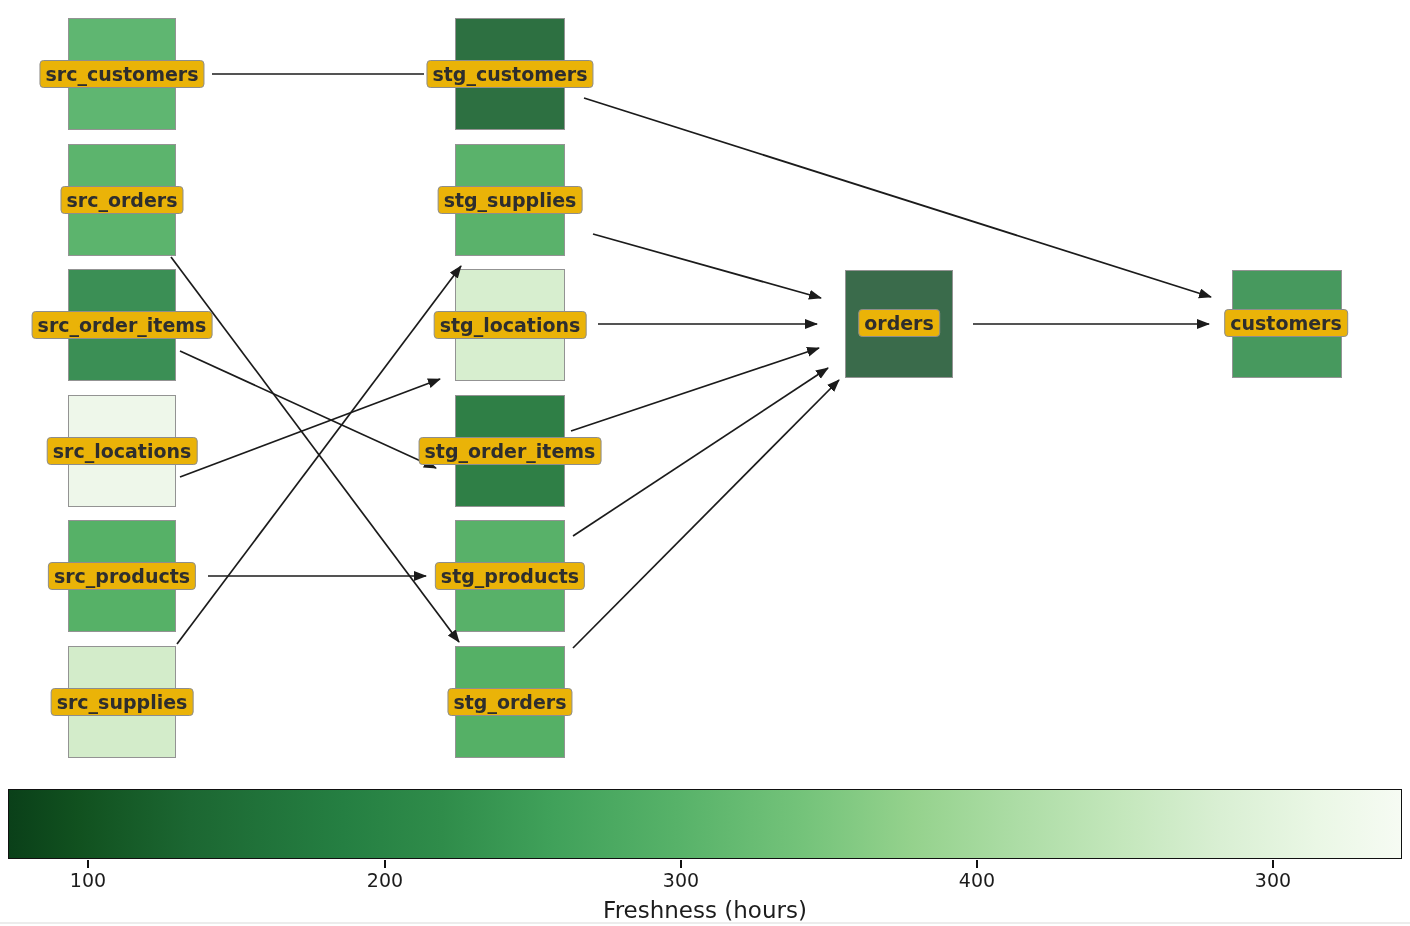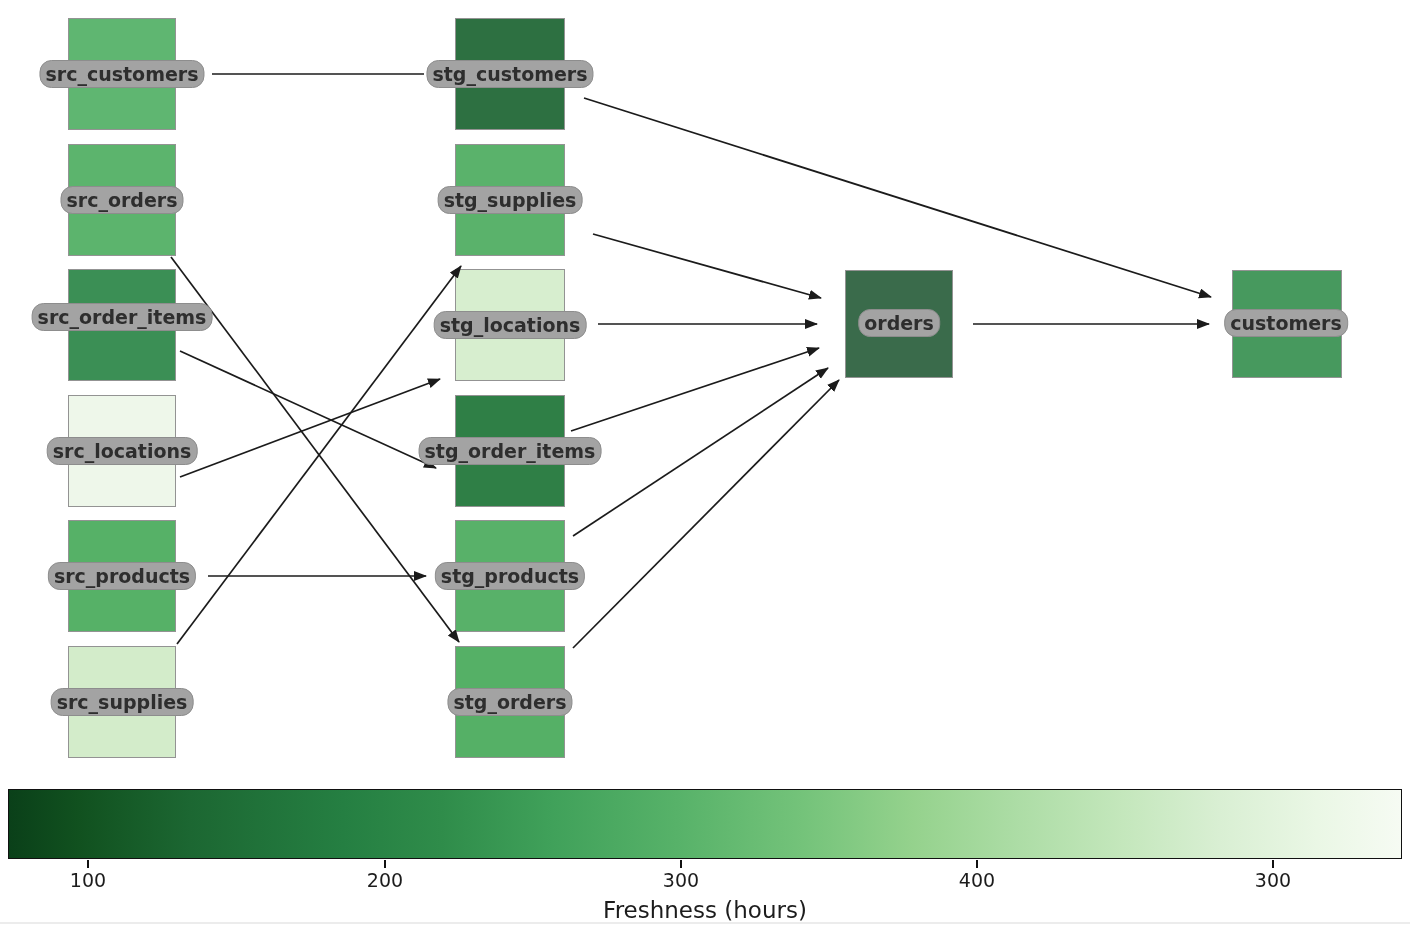--- a/index.html
+++ b/index.html
@@ -8,21 +8,21 @@
     font-family:"DejaVu Sans","Liberation Sans",sans-serif;overflow:hidden;
   }
   .node-box{
     position:absolute;box-sizing:border-box;
     border:1.5px solid #939393;z-index:1;
   }
   .edges{position:absolute;left:0;top:0;z-index:5;pointer-events:none;}
   .edges line{stroke:#1b1b1b;stroke-width:1.7;}
   .node-label{
     position:absolute;transform:translate(-50%,-50%);z-index:10;
-    background:#a3a3a3;border:1.5px solid #8d8d8d;border-radius:12px;
+    background:#eab308;border:1.5px solid #8d8d8d;border-radius:4px;
     padding:0 5px;font-size:19px;font-weight:bold;color:#2e2e2e;
     line-height:26px;white-space:nowrap;
   }
   .colorbar{
     position:absolute;left:8px;top:789px;width:1394px;height:70px;
     box-sizing:border-box;border:1.6px solid #111111;z-index:2;
     background:linear-gradient(to right,
       #0a4019 0%, #11511f 5%, #1c6732 13%, #257f42 24%, #2f8c4a 31%,
       #40a15a 39%, #57b269 48%, #74c37a 57%, #95d28d 65%, #abdca4 72%,
       #c4e7bc 80%, #d9efd3 87%, #eaf7e5 94%, #f6fbf3 100%);
@@ -74,21 +74,21 @@
   <line x1="593" y1="234" x2="821" y2="298" marker-end="url(#arrow)"></line>
   <line x1="598" y1="324" x2="817" y2="324" marker-end="url(#arrow)"></line>
   <line x1="571" y1="431" x2="819" y2="348" marker-end="url(#arrow)"></line>
   <line x1="573" y1="536" x2="828" y2="368" marker-end="url(#arrow)"></line>
   <line x1="573" y1="648" x2="839" y2="380" marker-end="url(#arrow)"></line>
   <line x1="973" y1="324" x2="1209" y2="324" marker-end="url(#arrow)"></line>
 </svg>
 
 <div class="node-label" style="left:122px;top:74px">src_customers</div>
 <div class="node-label" style="left:122px;top:200px">src_orders</div>
-<div class="node-label" style="left:122px;top:317px">src_order_items</div>
+<div class="node-label" style="left:122px;top:325px">src_order_items</div>
 <div class="node-label" style="left:122px;top:451px">src_locations</div>
 <div class="node-label" style="left:122px;top:576px">src_products</div>
 <div class="node-label" style="left:122px;top:702px">src_supplies</div>
 <div class="node-label" style="left:510px;top:74px">stg_customers</div>
 <div class="node-label" style="left:510px;top:200px">stg_supplies</div>
 <div class="node-label" style="left:510px;top:325px">stg_locations</div>
 <div class="node-label" style="left:510px;top:451px">stg_order_items</div>
 <div class="node-label" style="left:510px;top:576px">stg_products</div>
 <div class="node-label" style="left:510px;top:702px">stg_orders</div>
 <div class="node-label" style="left:899px;top:323px">orders</div>

